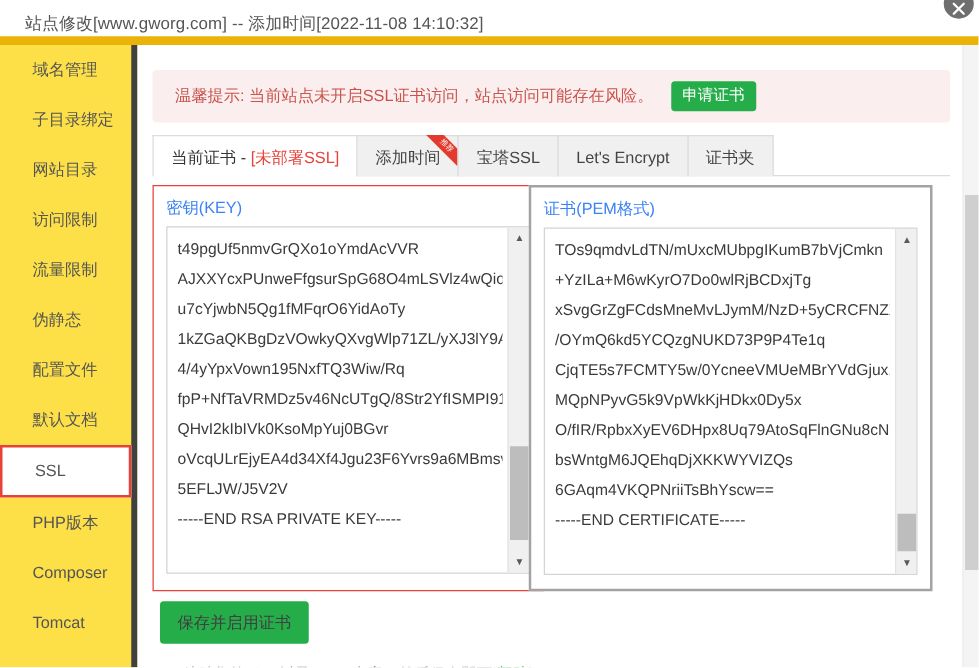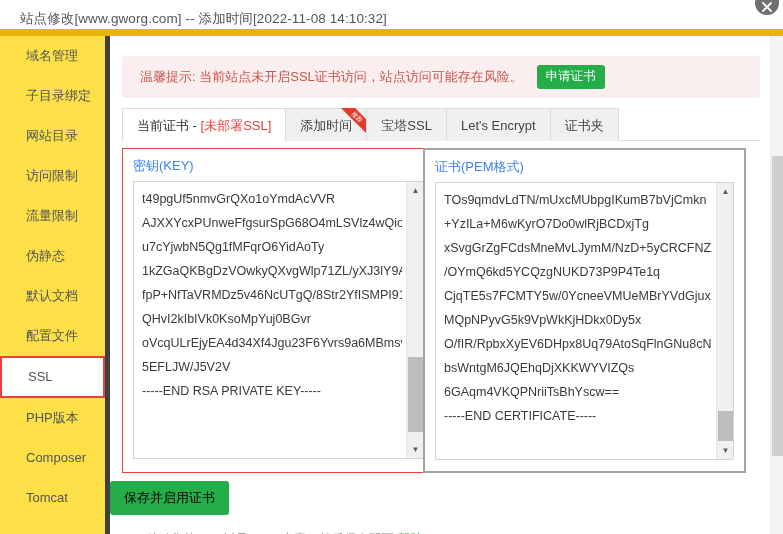--- a/index.html
+++ b/index.html
@@ -257,23 +257,23 @@
     position: absolute;
     left: 1px;
     width: 15px;
     background: #bdbdbd;
     cursor: pointer;
   }
 
   
   .save-btn {
     position: absolute;
-    left: 0; top: 445px;
+    left: 18px; top: 445px;
     background: #25ad49;
-    color: #000000;
+    color: #404040;
     border: none;
     border-radius: 3px;
     font-size: 13px;
     padding: 8px 14px;
     cursor: pointer;
     font-family: inherit;
   }
 
   
   .notes {
@@ -330,22 +330,22 @@
     </div>
   </div>
 
   <div class="sidebar" id="sidebar">
       <div class="side-item"><span>域名管理</span></div>
       <div class="side-item"><span>子目录绑定</span></div>
       <div class="side-item"><span>网站目录</span></div>
       <div class="side-item"><span>访问限制</span></div>
       <div class="side-item"><span>流量限制</span></div>
       <div class="side-item"><span>伪静态</span></div>
+      <div class="side-item"><span>配置文件</span></div>
       <div class="side-item"><span>默认文档</span></div>
-      <div class="side-item"><span>配置文件</span></div>
       <div class="side-item active"><span>SSL</span></div>
       <div class="side-item"><span>PHP版本</span></div>
       <div class="side-item"><span>Composer</span></div>
       <div class="side-item"><span>Tomcat</span></div>
     </div>
 
   <div class="content">
 
     <div class="warn">
       <span class="warn-text">温馨提示: 当前站点未开启SSL证书访问，站点访问可能存在风险。</span>
@@ -363,20 +363,21 @@
       </div>
 
     <div class="panel panel-key">
       <div class="panel-label">密钥(KEY)</div>
       <div class="ta-wrap">
         <div class="ta-lines" id="key-lines">
             <div>t49pgUf5nmvGrQXo1oYmdAcVVR</div>
             <div>AJXXYcxPUnweFfgsurSpG68O4mLSVlz4wQiovW</div>
             <div>u7cYjwbN5Qg1fMFqrO6YidAoTy</div>
             <div>1kZGaQKBgDzVOwkyQXvgWlp71ZL/yXJ3lY9Aqy</div>
+            <div>4/4yYpxVown195NxfTQ3Wiw/Rq</div>
             <div>fpP+NfTaVRMDz5v46NcUTgQ/8Str2YfISMPI91N</div>
             <div>QHvI2kIbIVk0KsoMpYuj0BGvr</div>
             <div>oVcqULrEjyEA4d34Xf4Jgu23F6Yvrs9a6MBmsv2A</div>
             <div>5EFLJW/J5V2V</div>
             <div>-----END RSA PRIVATE KEY-----</div>
           </div>
         <div class="sb">
           <div class="arrow up">▲</div>
           <div class="thumb" style="top:175px;height:75px;"></div>
           <div class="arrow down">▼</div>

